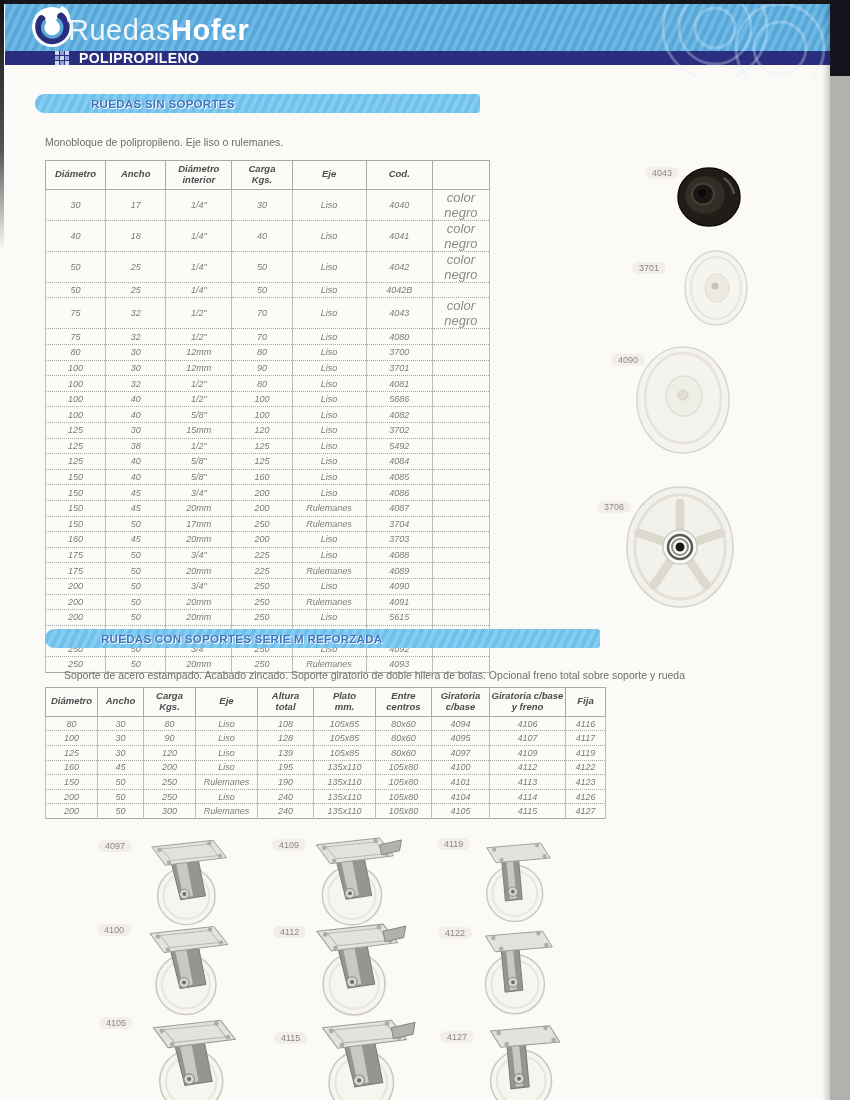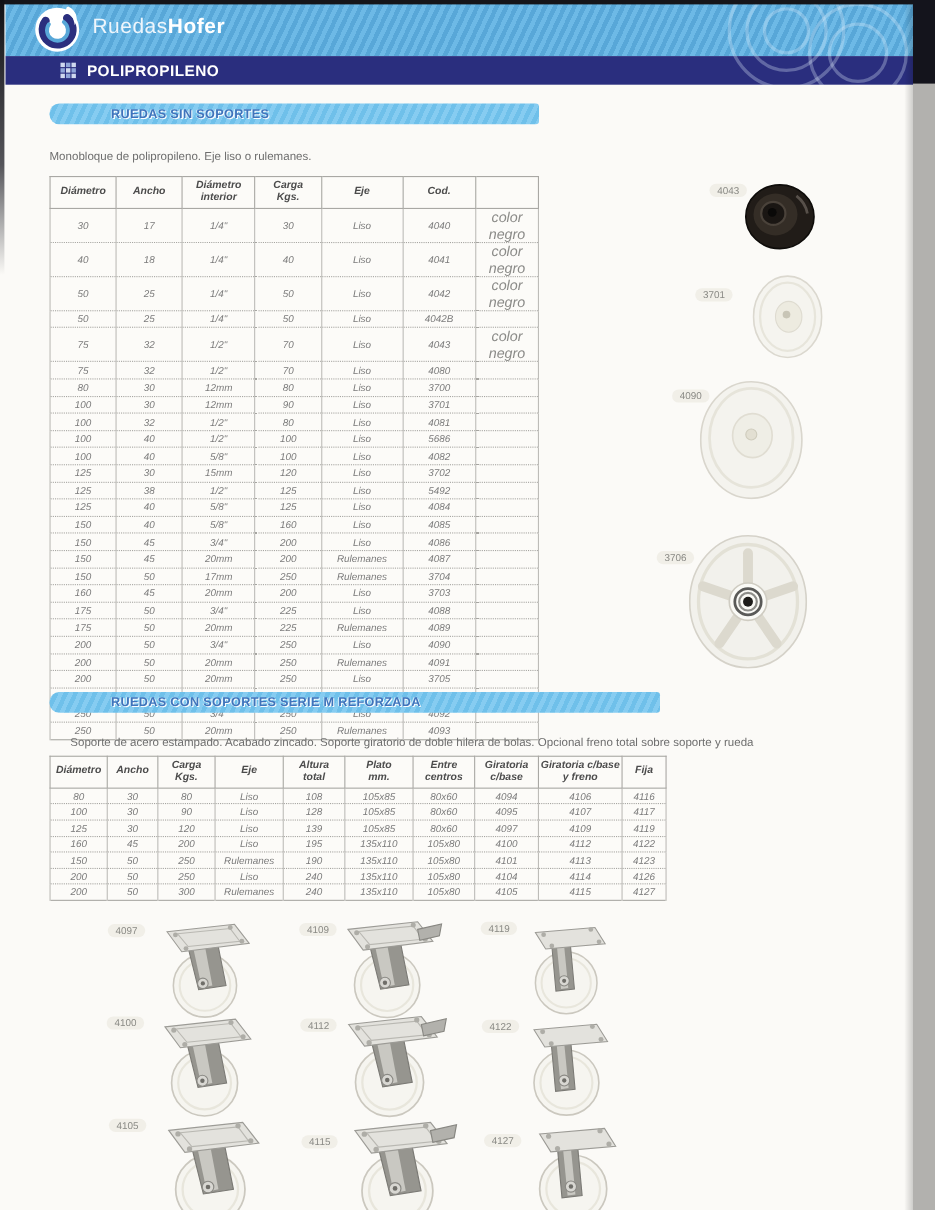--- a/index.html
+++ b/index.html
@@ -11,38 +11,38 @@
   .scan-top{position:absolute;left:0;top:0;width:850px;height:4px;background:#15151a;z-index:40;}
   .scan-left{position:absolute;left:0;top:0;width:4px;height:250px;background:linear-gradient(#101014,#55555a 60%,rgba(160,160,160,0));z-index:40;}
   .scan-right{position:absolute;right:0;top:0;width:20px;height:1100px;background:#b2b1ae;z-index:40;}
   .scan-right::before{content:"";position:absolute;left:0;top:0;width:20px;height:76px;background:#14141c;}
   .page-shadow{position:absolute;right:20px;top:0;width:8px;height:1100px;background:linear-gradient(90deg,rgba(0,0,0,0),rgba(0,0,0,.18));z-index:39;}
 
   
   .brand-bar{position:absolute;left:5px;top:3px;width:826px;height:48px;
     background:repeating-linear-gradient(115deg,#6db9e6 0 4px,#58a7d8 4px 8px);z-index:10;}
   .logo{position:absolute;left:31px;top:4px;width:44px;height:44px;z-index:12;}
-  .brand-name{position:absolute;left:84px;top:14px;z-index:12;font-size:19px;letter-spacing:.5px;}
+  .brand-name{position:absolute;left:68px;top:14px;z-index:12;font-size:29px;letter-spacing:.5px;}
   .brand-name .light{color:#eef5fb;font-weight:400;}
   .brand-name .bold{color:#ffffff;font-weight:700;}
-  .section-bar{position:absolute;left:5px;top:51px;width:829px;height:26px;background:#2a2e7e;z-index:10;
+  .section-bar{position:absolute;left:5px;top:51px;width:829px;height:14px;background:#2a2e7e;z-index:10;
     display:flex;align-items:center;}
   .grid-icon{display:grid;grid-template-columns:repeat(3,4px);grid-gap:1px;margin-left:50px;margin-right:10px;}
   .grid-icon i{width:4px;height:4px;background:#cfd9ef;}
   .grid-icon i:nth-child(2n){background:#8fa5d8;}
   .section-title{color:#ffffff;font-weight:700;font-size:14px;letter-spacing:.4px;}
   .deco-circles{position:absolute;left:620px;top:0px;z-index:15;pointer-events:none;}
 
   
   .banner{position:absolute;height:19px;border-radius:9px 3px 3px 9px;
     background:repeating-linear-gradient(115deg,#86ccf1 0 4px,#6fc0ea 4px 8px);
     display:flex;align-items:center;z-index:5;}
   .banner .txt{margin-left:56px;font-size:11.5px;font-weight:700;color:#3f74bc;letter-spacing:.3px;
     text-shadow:1px 1px 0 rgba(255,255,255,.95),-1px 0 0 rgba(255,255,255,.6);}
-  .banner1{left:45px;top:94px;width:445px;}
+  .banner1{left:35px;top:94px;width:445px;}
   .banner2{left:45px;top:629px;width:555px;}
   .desc{position:absolute;font-size:10.5px;color:#6e6e6e;z-index:5;text-align:right;}
   .desc1{left:45px;top:125px;}
   .desc2{left:55px;top:658px;width:630px;}
 
   
   table{border-collapse:collapse;table-layout:fixed;position:absolute;z-index:5;background:#fcfbf8;font-style:italic;}
   #table1{left:45px;top:160px;width:445px;}
   #table2{left:45px;top:687px;width:560px;}
   th{font-weight:700;color:#4c4c4c;font-size:9.5px;line-height:1.15;
@@ -337,21 +337,21 @@
         <td>Rulemanes</td>
         <td>4091</td>
         <td></td>
       </tr>
       <tr>
         <td>200</td>
         <td>50</td>
         <td>20mm</td>
         <td>250</td>
         <td>Liso</td>
-        <td>3705</td>
+        <td>5615</td>
         <td></td>
       </tr>
       <tr>
         <td>200</td>
         <td>50</td>
         <td>20mm</td>
         <td>300</td>
         <td>Rulemanes</td>
         <td>3706</td>
         <td></td>

